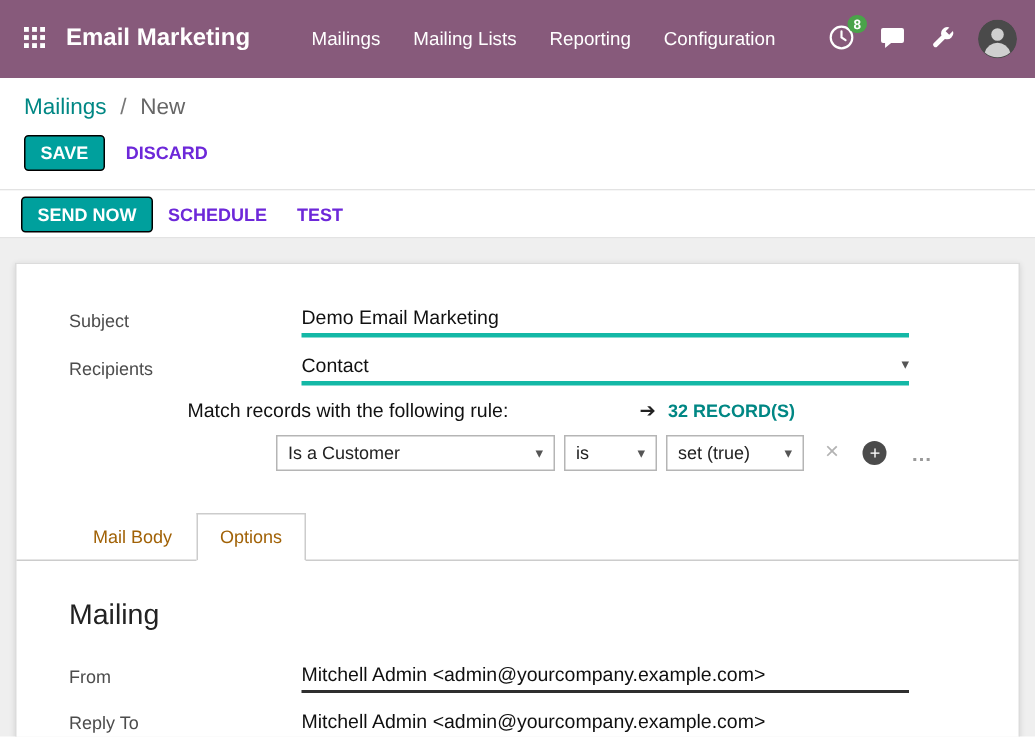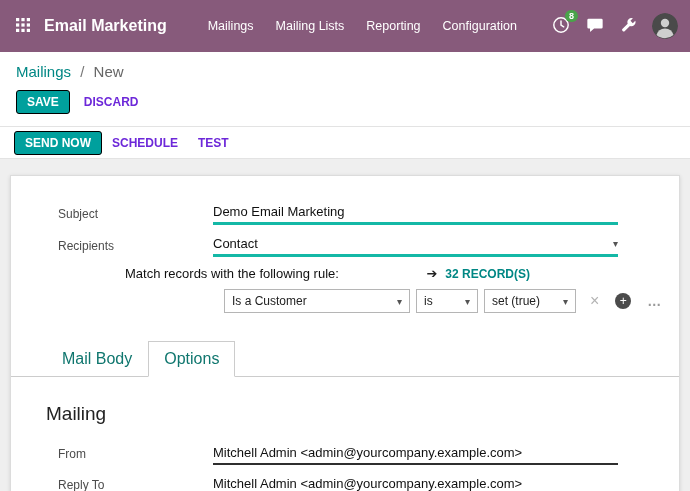--- a/index.html
+++ b/index.html
@@ -44,43 +44,43 @@
   .statusbar { background: #fff; height: 32px; display: flex; align-items: center; padding-left: 14px; border-bottom: 1px solid #e3e3e3; }
   .steps { margin-left: auto; display: flex; align-items: center; align-self: stretch; padding-right: 4px; overflow: hidden; }
   .step { font-size: 11px; color: #a3a3a3; padding: 0 17px; white-space: nowrap; letter-spacing: .3px; cursor: pointer; }
   .step.active { color: #4c4c4c; font-weight: 700; }
   .chev { width: 19px; height: 19px; border-top: 1px solid #d4d4d4; border-right: 1px solid #d4d4d4;
     transform: rotate(45deg); margin: 0 -13px; flex-shrink: 0; }
   
   .main { padding: 16px 10px 0; }
   .sheet { background: #fff; border: 1px solid #dcdcdc; box-shadow: 0 1px 4px rgba(0,0,0,.12);
     min-height: 320px; padding: 26px 0 28px; }
-  .frow { display: flex; align-items: flex-end; padding-left: 47px; margin-bottom: 9px; }
+  .frow { display: flex; align-items: flex-end; padding-left: 35px; margin-bottom: 9px; }
   .flabel { width: 155px; font-size: 12px; color: #4c4c4c; padding-bottom: 4px; }
   .fvalue { width: 405px; border-bottom: 3px solid #14b8a6; font-size: 13px; color: #101010;
     padding: 2px 0 3px; cursor: text; }
   .fvalue.strong { border-bottom: 2px solid #2f2f2f; }
   .fvalue.select { display: flex; justify-content: space-between; align-items: center; cursor: pointer; }
   .caret { font-size: 10px; color: #555; }
   .match-row { margin-left: 114px; width: 405px; display: flex; margin-bottom: 8px; }
   .match-text { font-size: 13px; color: #101010; }
   .spacer { flex: 1; }
   .arrow-glyph { font-size: 13px; color: #222; margin-right: 8px; }
   .records-link { background: none; border: none; color: #008784; font-size: 12px; font-weight: 700; cursor: pointer; font-family: inherit; display: flex; align-items: center; }
   .rule-row { margin-left: 173px; display: flex; align-items: center; gap: 6px; margin-top: 4px; }
   .rsel { border: 1px solid #b5b5b5; background: #fff; height: 24px; display: flex; align-items: center;
     justify-content: space-between; padding: 0 7px; font-size: 12px; color: #222; cursor: pointer; }
-  .rsel.w1 { width: 186px; margin-left: 40px; } .rsel.w2 { width: 62px; } .rsel.w3 { width: 92px; }
+  .rsel.w1 { width: 186px; } .rsel.w2 { width: 62px; } .rsel.w3 { width: 92px; }
   .rule-x { background: none; border: none; color: #b3b3b3; font-size: 16px; cursor: pointer; margin-left: 8px; line-height: 1; }
   .rule-add { width: 16px; height: 16px; border-radius: 50%; background: #4b4b4b; color: #fff; border: none;
     font-size: 12px; line-height: 14px; text-align: center; cursor: pointer; margin-left: 10px; padding: 0; }
   .rule-more { background: none; border: none; color: #9a9a9a; font-size: 14px; font-weight: 700; letter-spacing: 2px; cursor: pointer; margin-left: 10px; line-height: 1; }
   
   .tabs { margin-top: 28px; display: flex; padding-left: 35px; border-bottom: 1px solid #ccc; }
-  .tab { font-size: 16px; color: #0f766e; padding: 8px 15px; background: none;
+  .tab { font-size: 12px; color: #a16207; padding: 8px 15px; background: none;
     border: 1px solid transparent; margin-bottom: -1px; cursor: pointer; font-family: inherit; }
   .tab.active { background: #fff; border-color: #ccc; border-bottom-color: #fff; }
   
   .section-title { font-size: 19px; font-weight: 500; color: #222; margin: 26px 0 18px 35px; }
   .attach-link { display: flex; align-items: center; gap: 5px; background: none; border: none;
     color: #008784; font-size: 12px; font-weight: 700; cursor: pointer; font-family: inherit; padding: 2px 0 3px; }
 </style>
 </head>
 <body>
 

